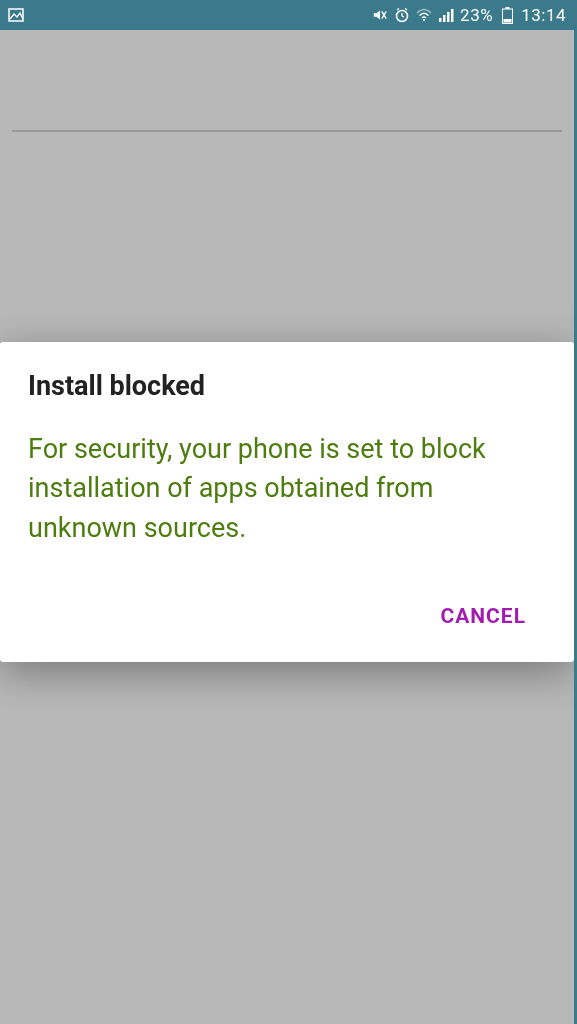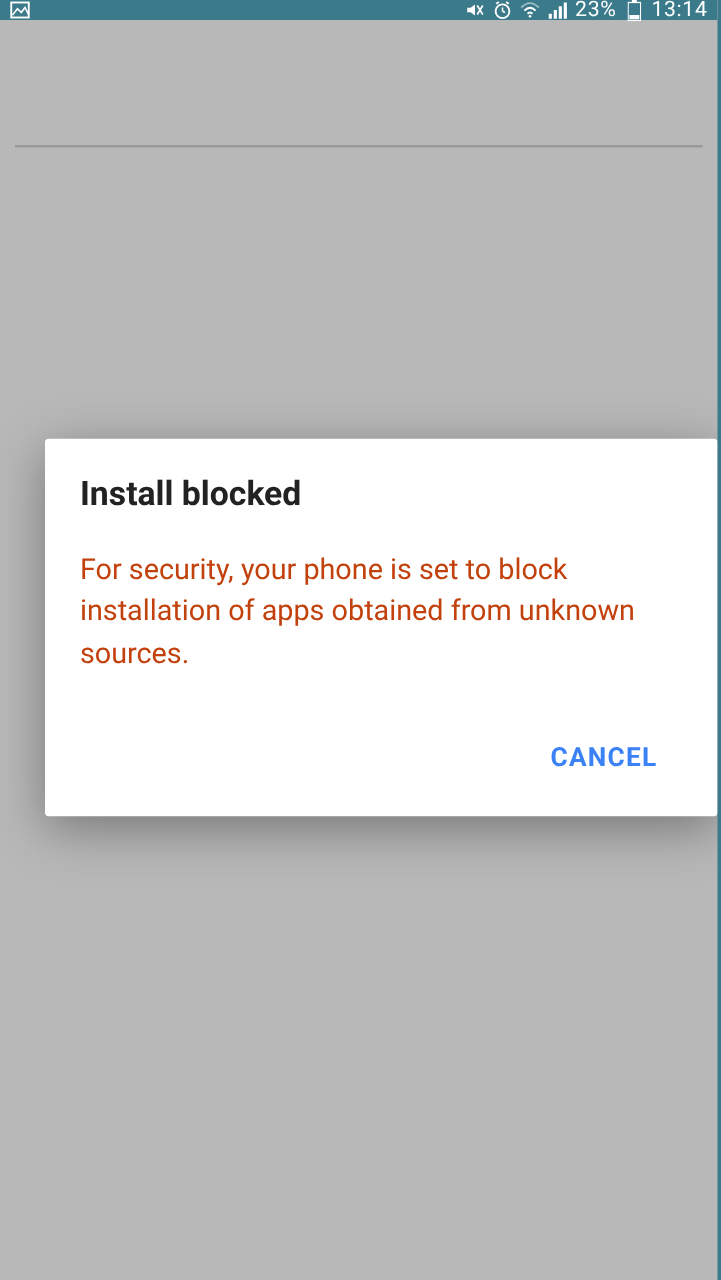--- a/index.html
+++ b/index.html
@@ -6,21 +6,21 @@
     body {
       width: 577px;
       height: 1024px;
       background: #b8b8b8;
       font-family: Roboto, Arial, sans-serif;
       position: relative;
       overflow: hidden;
       border-right: 3px solid #3a7a8a;
     }
     .status-bar {
-      height: 16px;
+      height: 30px;
       background: #3a7a8a;
       display: flex;
       align-items: center;
       justify-content: space-between;
       padding: 0 8px;
       color: #fff;
       font-size: 16px;
     }
     .status-left { display: flex; align-items: center; gap: 6px; }
     .status-right { display: flex; align-items: center; gap: 6px; }
@@ -44,44 +44,43 @@
       align-items: center;
       justify-content: center;
     }
     .dialog {
       width: 576px;
       background: #fff;
       border-radius: 3px;
       box-shadow: 0 10px 40px rgba(0,0,0,0.35);
       padding: 28px 28px 20px 28px;
       margin-top: -20px;
-      margin-left: 36px;
     }
     .dialog-title {
       font-size: 27px;
       font-weight: 700;
       color: #222;
       margin-bottom: 28px;
     }
     .dialog-message {
-      font-size: 23px;
-      color: #c2410c;
+      font-size: 27px;
+      color: #4d7c0f;
       line-height: 1.45;
       margin-bottom: 42px;
     }
     .dialog-actions {
       display: flex;
       justify-content: flex-end;
       gap: 18px;
       align-items: center;
     }
     .dialog-btn {
       background: transparent;
       border: none;
-      color: #3b82f6;
+      color: #a21caf;
       font-size: 21px;
       font-weight: 700;
       letter-spacing: 1px;
       padding: 14px 20px;
       cursor: pointer;
       font-family: inherit;
     }
     .dialog-btn.highlight {
       border: 2px solid #e8b020;
       padding: 12px 18px;

